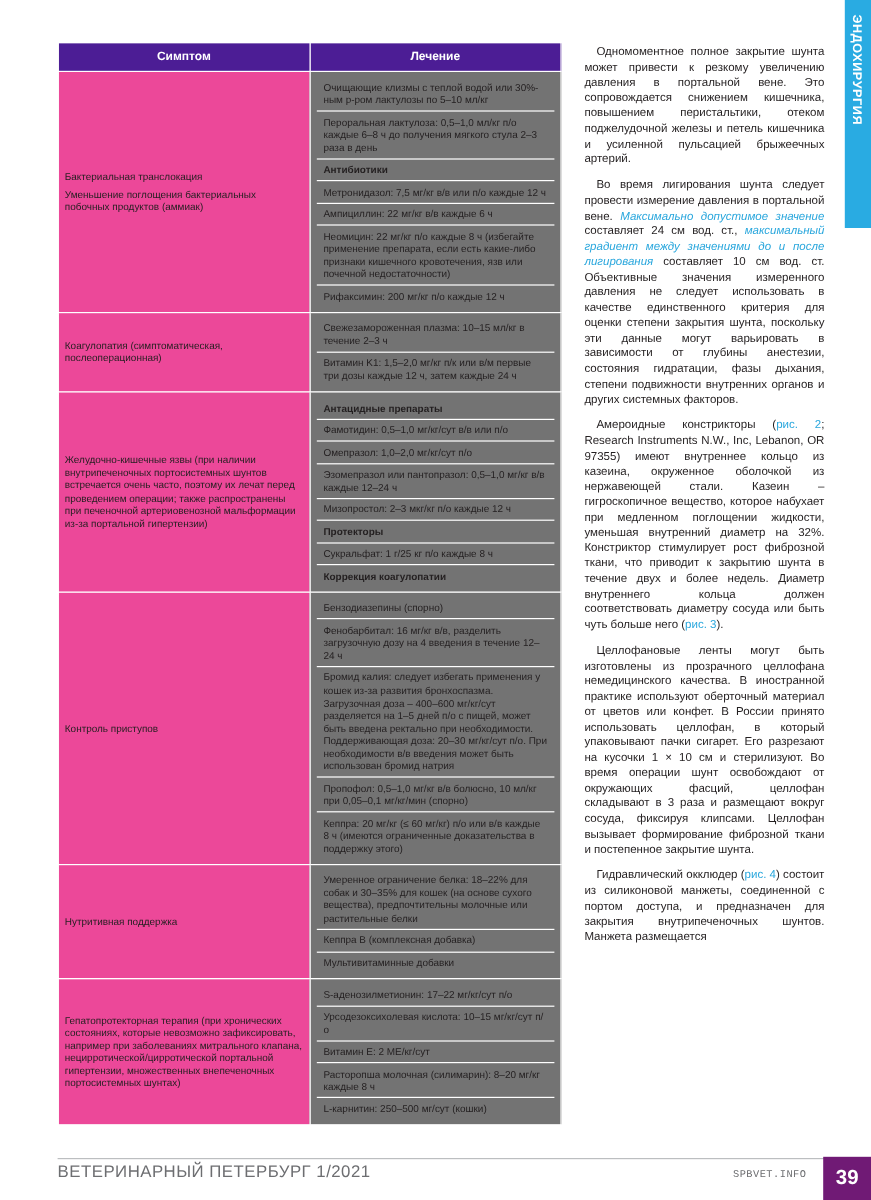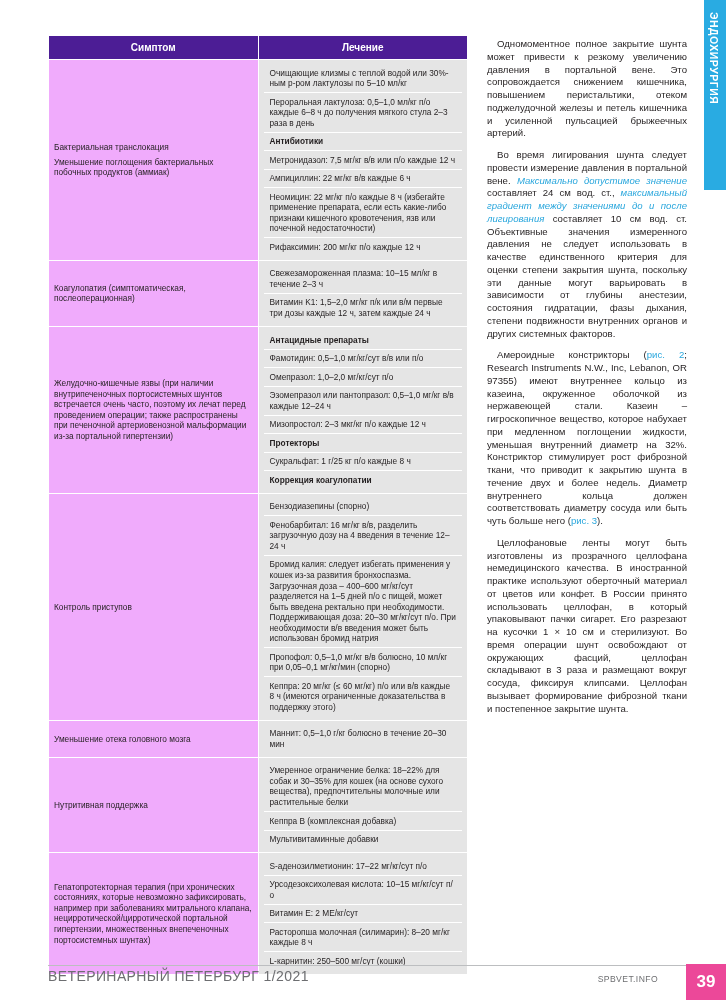--- a/index.html
+++ b/index.html
@@ -82,25 +82,25 @@
   }
   table.main td {
     font-size: 8.3px;
     line-height: 1.27;
     padding: 4px 5px;
     border: 1px solid #ffffff;
     vertical-align: middle;
   }
   td.sym {
     width: 128px;
-    background: #f0abfc;
+    background: #ec4899;
     text-align: left;
   }
   td.trt {
-    background: #e5e5e5;
+    background: #737373;
     padding: 0;
   }
   td.trt .sub {
     padding: 3.5px 6px;
     border-bottom: 1px solid #ffffff;
   }
   td.trt .sub:last-child { border-bottom: none; }
   .bold { font-weight: bold; }
   .caption {
     margin-top: 7px;
@@ -122,33 +122,34 @@
   .footer-left {
     position: absolute;
     left: 48px;
     bottom: 16px;
     font-size: 14px;
     color: #6d6e71;
     letter-spacing: .4px;
   }
   .footer-right {
     position: absolute;
-    right: 68px;
+    right: 54px;
     bottom: 16px;
     font-size: 8.6px;
     color: #6d6e71;
     letter-spacing: .4px;
+    font-family: Liberation Mono, monospace;
   }
   .page-num {
     position: absolute;
     right: 0;
     bottom: 0;
     width: 40px;
     height: 36px;
-    background: #ec4899;
+    background: #701a75;
     color: #ffffff;
     font-size: 17px;
     font-weight: bold;
     display: flex;
     align-items: center;
     justify-content: center;
   }
 </style>
 </head>
 <body>
@@ -214,28 +215,20 @@
             <td class="trt">
               <div class="sub">Бензодиазепины (спорно)</div>
               <div class="sub">Фенобарбитал: 16 мг/кг в/в, разделить загрузочную дозу на 4 введения в течение 12–24 ч</div>
               <div class="sub">Бромид калия: следует избегать применения у кошек из-за развития бронхоспазма. Загрузочная доза – 400–600 мг/кг/сут разделяется на 1–5 дней п/о с пищей, может быть введена ректально при необходимости. Поддерживающая доза: 20–30 мг/кг/сут п/о. При необходимости в/в введения может быть использован бромид натрия</div>
               <div class="sub">Пропофол: 0,5–1,0 мг/кг в/в болюсно, 10 мл/кг при 0,05–0,1 мг/кг/мин (спорно)</div>
               <div class="sub">Кеппра: 20 мг/кг (≤ 60 мг/кг) п/о или в/в каждые 8 ч (имеются ограниченные доказательства в поддержку этого)</div>
             </td>
           </tr>
           <tr>
             <td class="sym">
-              <div>Уменьшение отека головного мозга</div>
-            </td>
-            <td class="trt">
-              <div class="sub">Маннит: 0,5–1,0 г/кг болюсно в течение 20–30 мин</div>
-            </td>
-          </tr>
-          <tr>
-            <td class="sym">
               <div>Нутритивная поддержка</div>
             </td>
             <td class="trt">
               <div class="sub">Умеренное ограничение белка: 18–22% для собак и 30–35% для кошек (на основе сухого вещества), предпочтительны молочные или растительные белки</div>
               <div class="sub">Кеппра B (комплексная добавка)</div>
               <div class="sub">Мультивитаминные добавки</div>
             </td>
           </tr>
           <tr>
             <td class="sym">
@@ -255,19 +248,20 @@
 
   <div class="text-col">
     <p>Одномоментное полное закрытие шунта может привести к резкому увеличению давления в портальной вене. Это сопровождается снижением кишечника, повышением перистальтики, отеком поджелудочной железы и петель кишечника и усиленной пульсацией брыжеечных артерий.</p>
 
     <p>Во время лигирования шунта следует провести измерение давления в портальной вене. <span class="blue-i">Максимально допустимое значение</span> составляет 24 см вод. ст., <span class="blue-i">максимальный градиент между значениями до и после лигирования</span> составляет 10 см вод. ст. Объективные значения измеренного давления не следует использовать в качестве единственного критерия для оценки степени закрытия шунта, поскольку эти данные могут варьировать в зависимости от глубины анестезии, состояния гидратации, фазы дыхания, степени подвижности внутренних органов и других системных факторов.</p>
 
     <p>Амероидные констрикторы (<span class="blue">рис. 2</span>; Research Instruments N.W., Inc, Lebanon, OR 97355) имеют внутреннее кольцо из казеина, окруженное оболочкой из нержавеющей стали. Казеин – гигроскопичное вещество, которое набухает при медленном поглощении жидкости, уменьшая внутренний диаметр на 32%. Констриктор стимулирует рост фиброзной ткани, что приводит к закрытию шунта в течение двух и более недель. Диаметр внутреннего кольца должен соответствовать диаметру сосуда или быть чуть больше него (<span class="blue">рис. 3</span>).</p>
 
     <p>Целлофановые ленты могут быть изготовлены из прозрачного целлофана немедицинского качества. В иностранной практике используют оберточный материал от цветов или конфет. В России принято использовать целлофан, в который упаковывают пачки сигарет. Его разрезают на кусочки 1 × 10 см и стерилизуют. Во время операции шунт освобождают от окружающих фасций, целлофан складывают в 3 раза и размещают вокруг сосуда, фиксируя клипсами. Целлофан вызывает формирование фиброзной ткани и постепенное закрытие шунта.</p>
 
+    <p>Гидравлический окклюдер (<span class="blue">рис. 4</span>) состоит из силиконовой манжеты, соединенной с портом доступа, и предназначен для закрытия внутрипеченочных шунтов. Манжета размещается</p>
   </div>
 
   <div class="footer-line"></div>
   <div class="footer-left">ВЕТЕРИНАРНЫЙ ПЕТЕРБУРГ    1/2021</div>
   <div class="footer-right">SPBVET.INFO</div>
   <div class="page-num">39</div>
 </div>
 
 </body></html>

